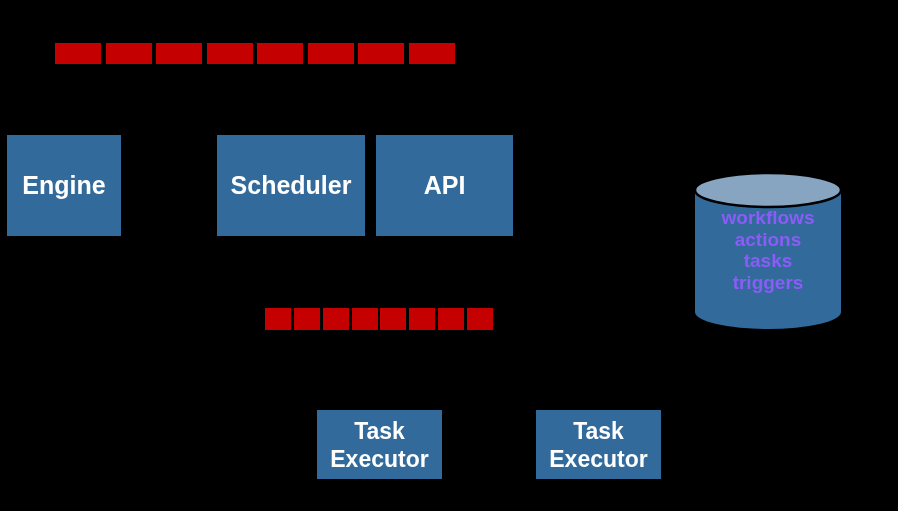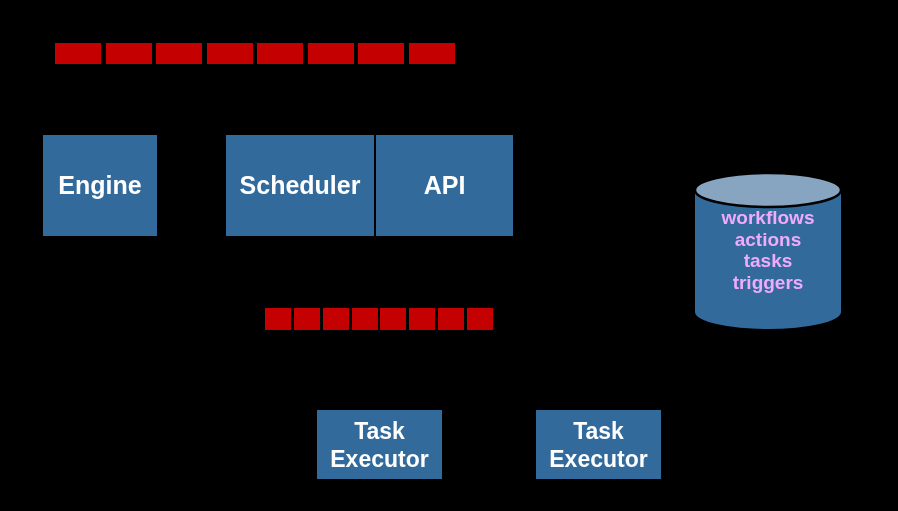--- a/index.html
+++ b/index.html
@@ -36,40 +36,40 @@
     position: absolute;
     background: #316A9B;
     color: #FFFFFF;
     font-weight: bold;
     display: flex;
     flex-direction: column;
     align-items: center;
     justify-content: center;
     text-align: center;
   }
-  #box-engine    { left: 7px;   top: 135px; width: 114px; height: 101px; font-size: 25px; margin-left: 36px; }
-  #box-scheduler { left: 226px; top: 135px; width: 148px; height: 101px; font-size: 25px; }
+  #box-engine    { left: 7px;   top: 135px; width: 114px; height: 101px; font-size: 25px; }
+  #box-scheduler { left: 217px; top: 135px; width: 148px; height: 101px; font-size: 25px; }
   #box-api       { left: 376px; top: 135px; width: 137px; height: 101px; font-size: 25px; line-height: 29px; text-align: right; }
   #box-exec1     { left: 317px; top: 410px; width: 125px; height: 69px;  font-size: 23px; line-height: 28px; }
   #box-exec2     { left: 536px; top: 410px; width: 125px; height: 69px;  font-size: 23px; line-height: 28px; }
 
   
   #datastore-svg {
     position: absolute;
     left: 693px;
     top: 171px;
     width: 150px;
     height: 162px;
   }
   #datastore-labels {
     position: absolute;
     left: 693px;
     top: 207px;
     width: 150px;
-    color: #f0abfc;
+    color: #8b5cf6;
     font-weight: bold;
     font-size: 19px;
     line-height: 21.5px;
     text-align: center;
   }
 </style>
 </head>
 <body>
 
 <div id="stage">

